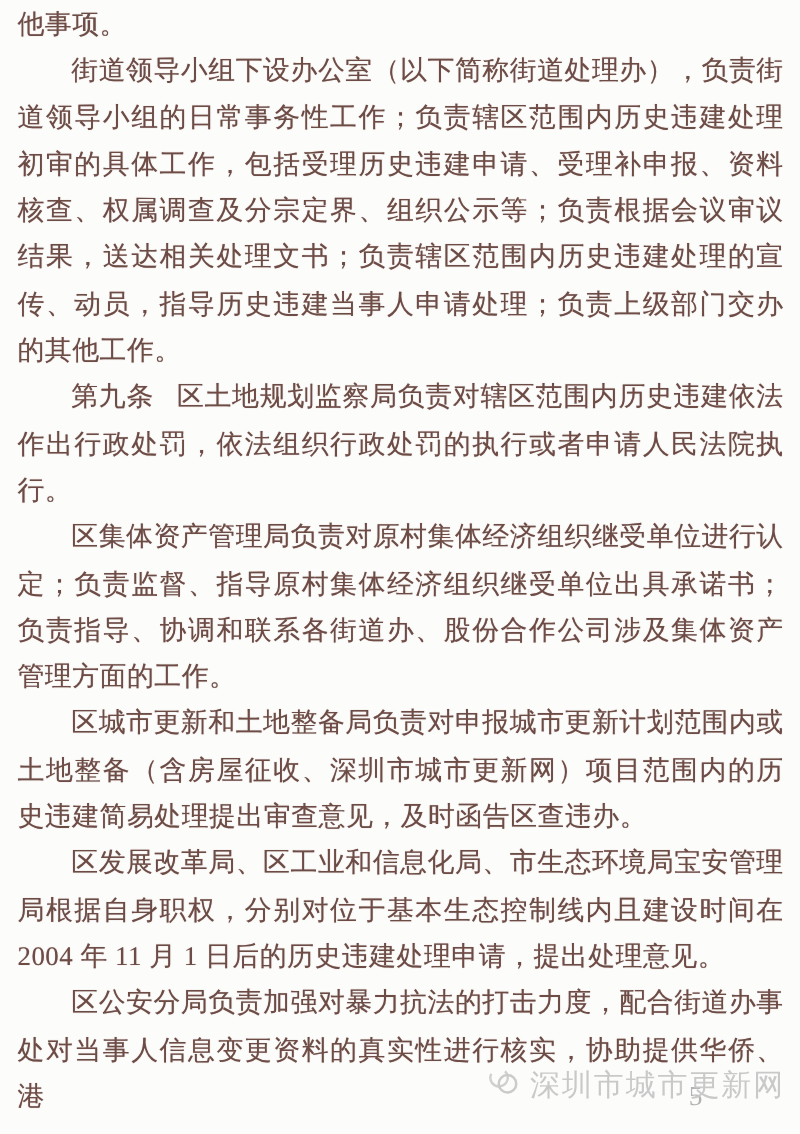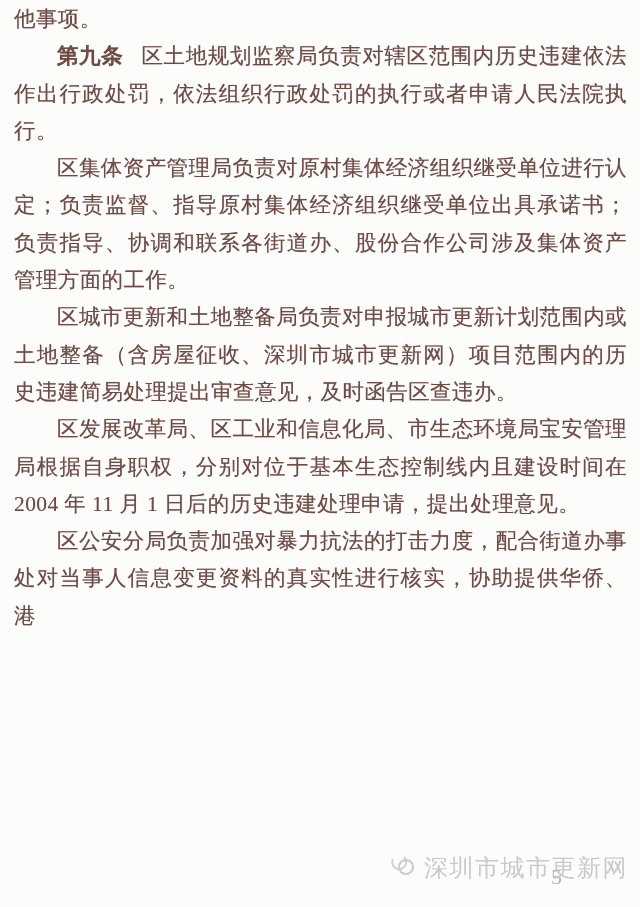--- a/index.html
+++ b/index.html
@@ -28,21 +28,21 @@
     margin:0;
     font-size:21.5px;
     line-height:37.3px;
     text-align:justify;
     text-justify:inter-ideograph;
     letter-spacing:0.4px;
     text-shadow:0 0 0.7px rgba(110,76,70,0.55);
   }
   p.para.indent{ text-indent:2em; }
   .lead{
-    font-weight:bold;
+    font-weight:normal;
     margin-right:0.85em;
   }
   .pagenum{
     position:absolute;
     left:551px;top:864px;
     font-size:22px;
     color:var(--pagenum-color);
     z-index:1;
   }
   .watermark{
@@ -57,20 +57,21 @@
     opacity:0.95;
   }
   .wm-logo{ display:inline-block; }
 </style>
 </head>
 <body>
 
 <div class="page">
   <div class="content">
     <p class="para">他事项。</p>
+    <p class="para indent">街道领导小组下设办公室（以下简称街道处理办），负责街道领导小组的日常事务性工作；负责辖区范围内历史违建处理初审的具体工作，包括受理历史违建申请、受理补申报、资料核查、权属调查及分宗定界、组织公示等；负责根据会议审议结果，送达相关处理文书；负责辖区范围内历史违建处理的宣传、动员，指导历史违建当事人申请处理；负责上级部门交办的其他工作。</p>
     <p class="para indent"><span class="lead">第九条</span><span>区土地规划监察局负责对辖区范围内历史违建依法作出行政处罚，依法组织行政处罚的执行或者申请人民法院执行。</span></p>
     <p class="para indent">区集体资产管理局负责对原村集体经济组织继受单位进行认定；负责监督、指导原村集体经济组织继受单位出具承诺书；负责指导、协调和联系各街道办、股份合作公司涉及集体资产管理方面的工作。</p>
     <p class="para indent">区城市更新和土地整备局负责对申报城市更新计划范围内或土地整备（含房屋征收、深圳市城市更新网）项目范围内的历史违建简易处理提出审查意见，及时函告区查违办。</p>
     <p class="para indent">区发展改革局、区工业和信息化局、市生态环境局宝安管理局根据自身职权，分别对位于基本生态控制线内且建设时间在 2004 年 11 月 1 日后的历史违建处理申请，提出处理意见。</p>
     <p class="para indent">区公安分局负责加强对暴力抗法的打击力度，配合街道办事处对当事人信息变更资料的真实性进行核实，协助提供华侨、港</p>
   </div>
 
   <div class="pagenum">5</div>
 
   <div class="watermark">

